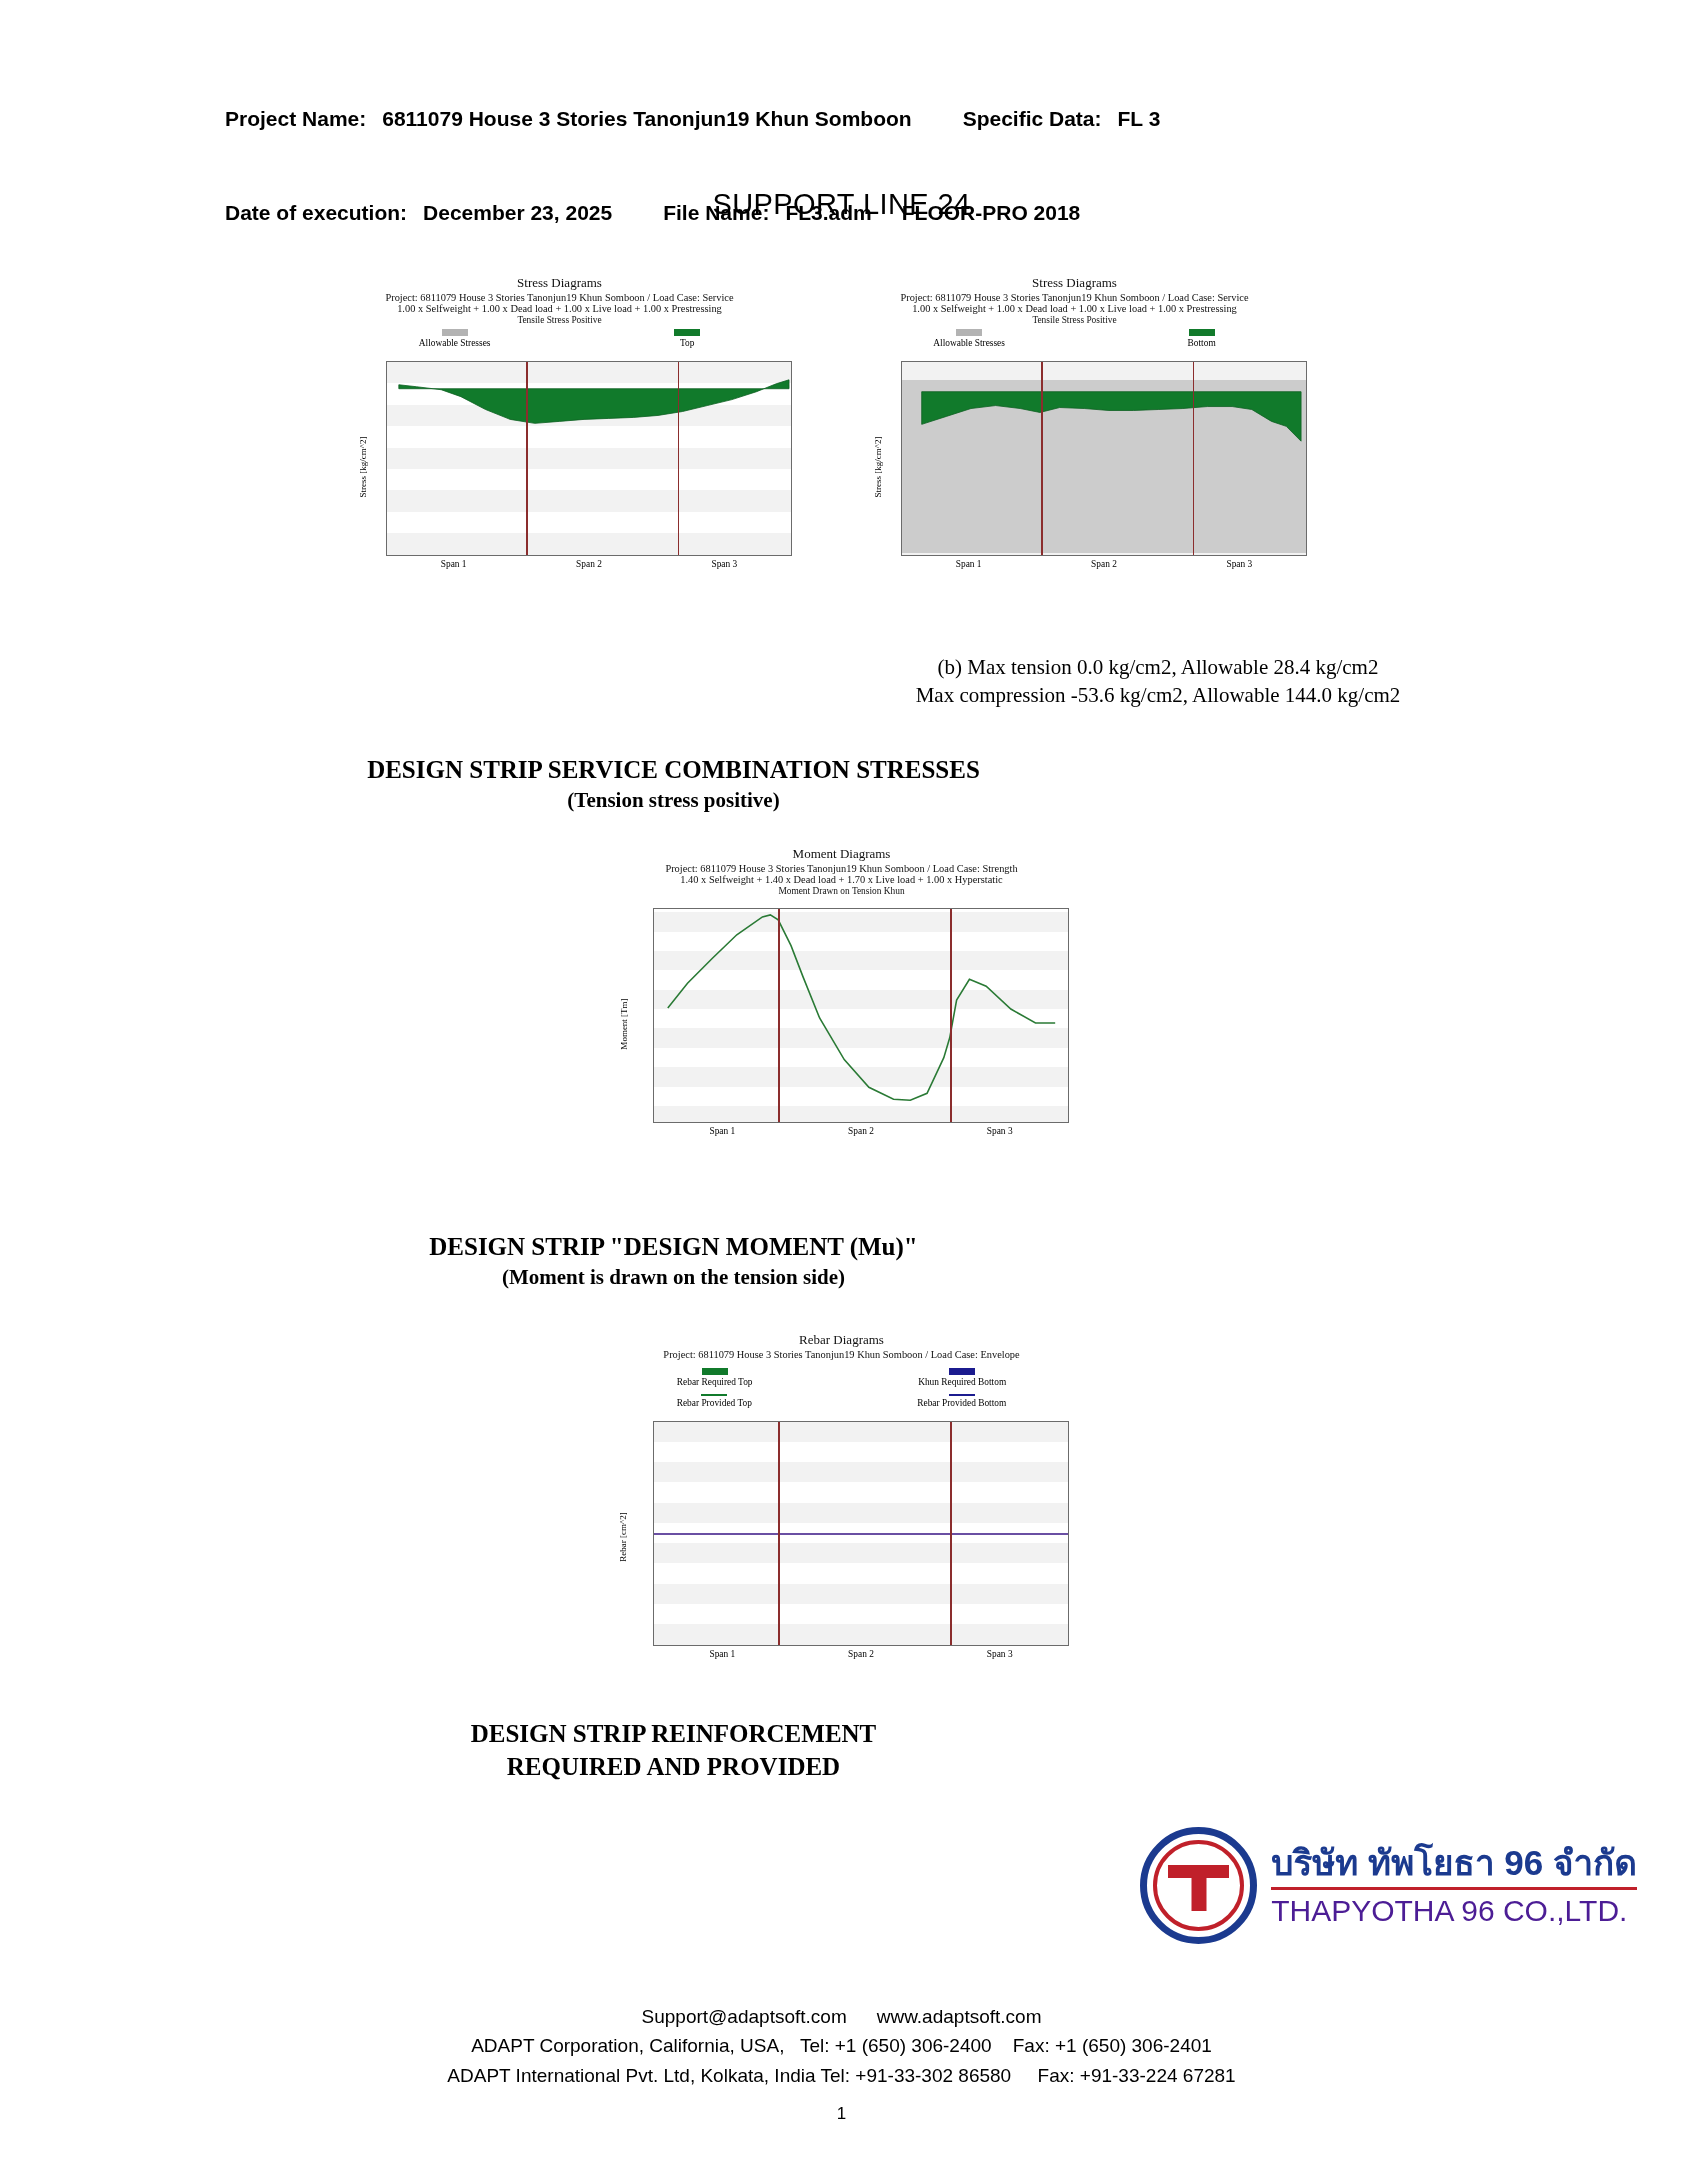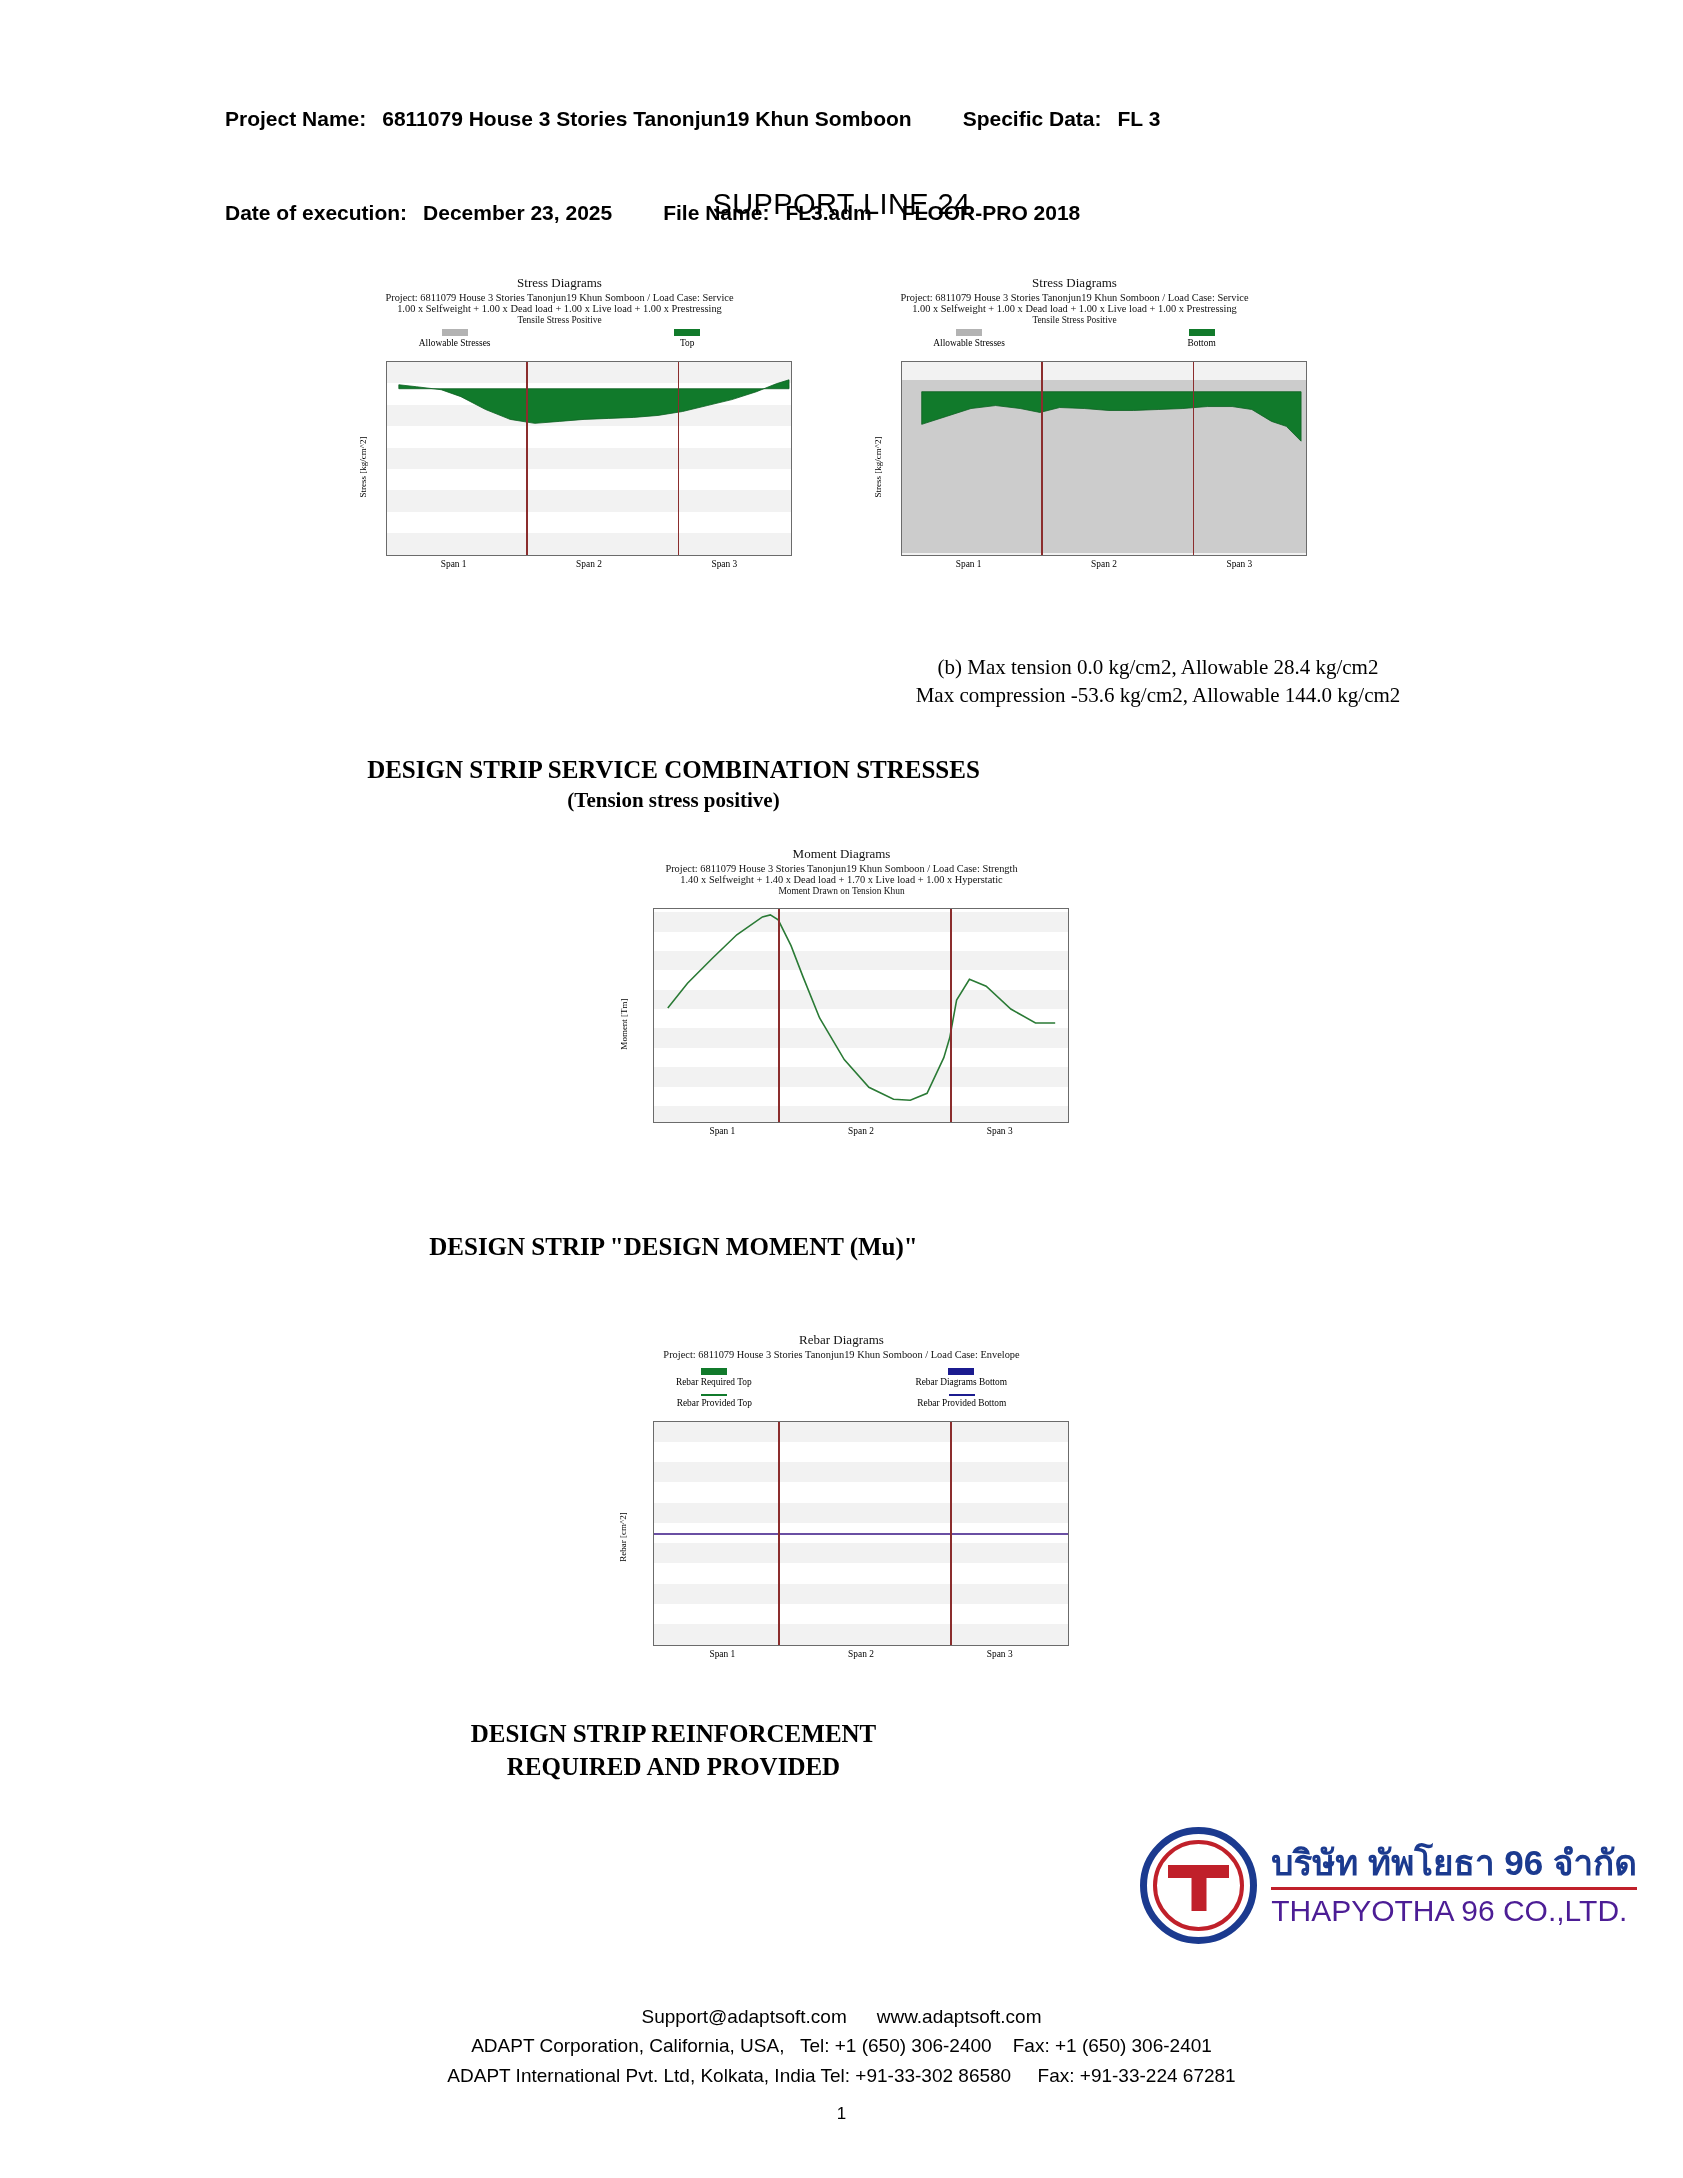--- a/index.html
+++ b/index.html
@@ -379,35 +379,36 @@
       <div class="spanlabels" style="left:59px; right:20px; top:226px;">
         <div>Span 1</div>
         <div>Span 2</div>
         <div>Span 3</div>
       </div>
     </div>
   </div>
 
   <div class="section-title" style="top:1231px;">
     <span>DESIGN STRIP "DESIGN MOMENT (Mu)"</span>
+    <span class="sub">(Moment is drawn on the tension side)</span>
   </div>
 
   <div class="chart-block" style="left:594px; top:1332px; width:495px;">
     <div class="chart-titles">
       <div class="chart-t1">Rebar Diagrams</div>
       <div class="chart-t2">Project: 6811079 House 3 Stories Tanonjun19 Khun Somboon / Load Case: Envelope</div>
     </div>
     <div class="legend-row" style="margin-top:8px;">
       <div class="legend-item">
         <span class="legend-swatch" style="background:#117a2b;"></span>
         <span>Rebar Required Top</span>
       </div>
       <div class="legend-item">
         <span class="legend-swatch" style="background:#1b1b8f;"></span>
-        <span>Rebar Diagrams Bottom</span>
+        <span>Khun Required Bottom</span>
       </div>
     </div>
     <div class="legend-row" style="margin-top:6px;">
       <div class="legend-item">
         <span class="legend-swatch" style="background:#117a2b;height:2px;"></span>
         <span>Rebar Provided Top</span>
       </div>
       <div class="legend-item">
         <span class="legend-swatch" style="background:#1b1b8f;height:2px;"></span>
         <span>Rebar Provided Bottom</span>

